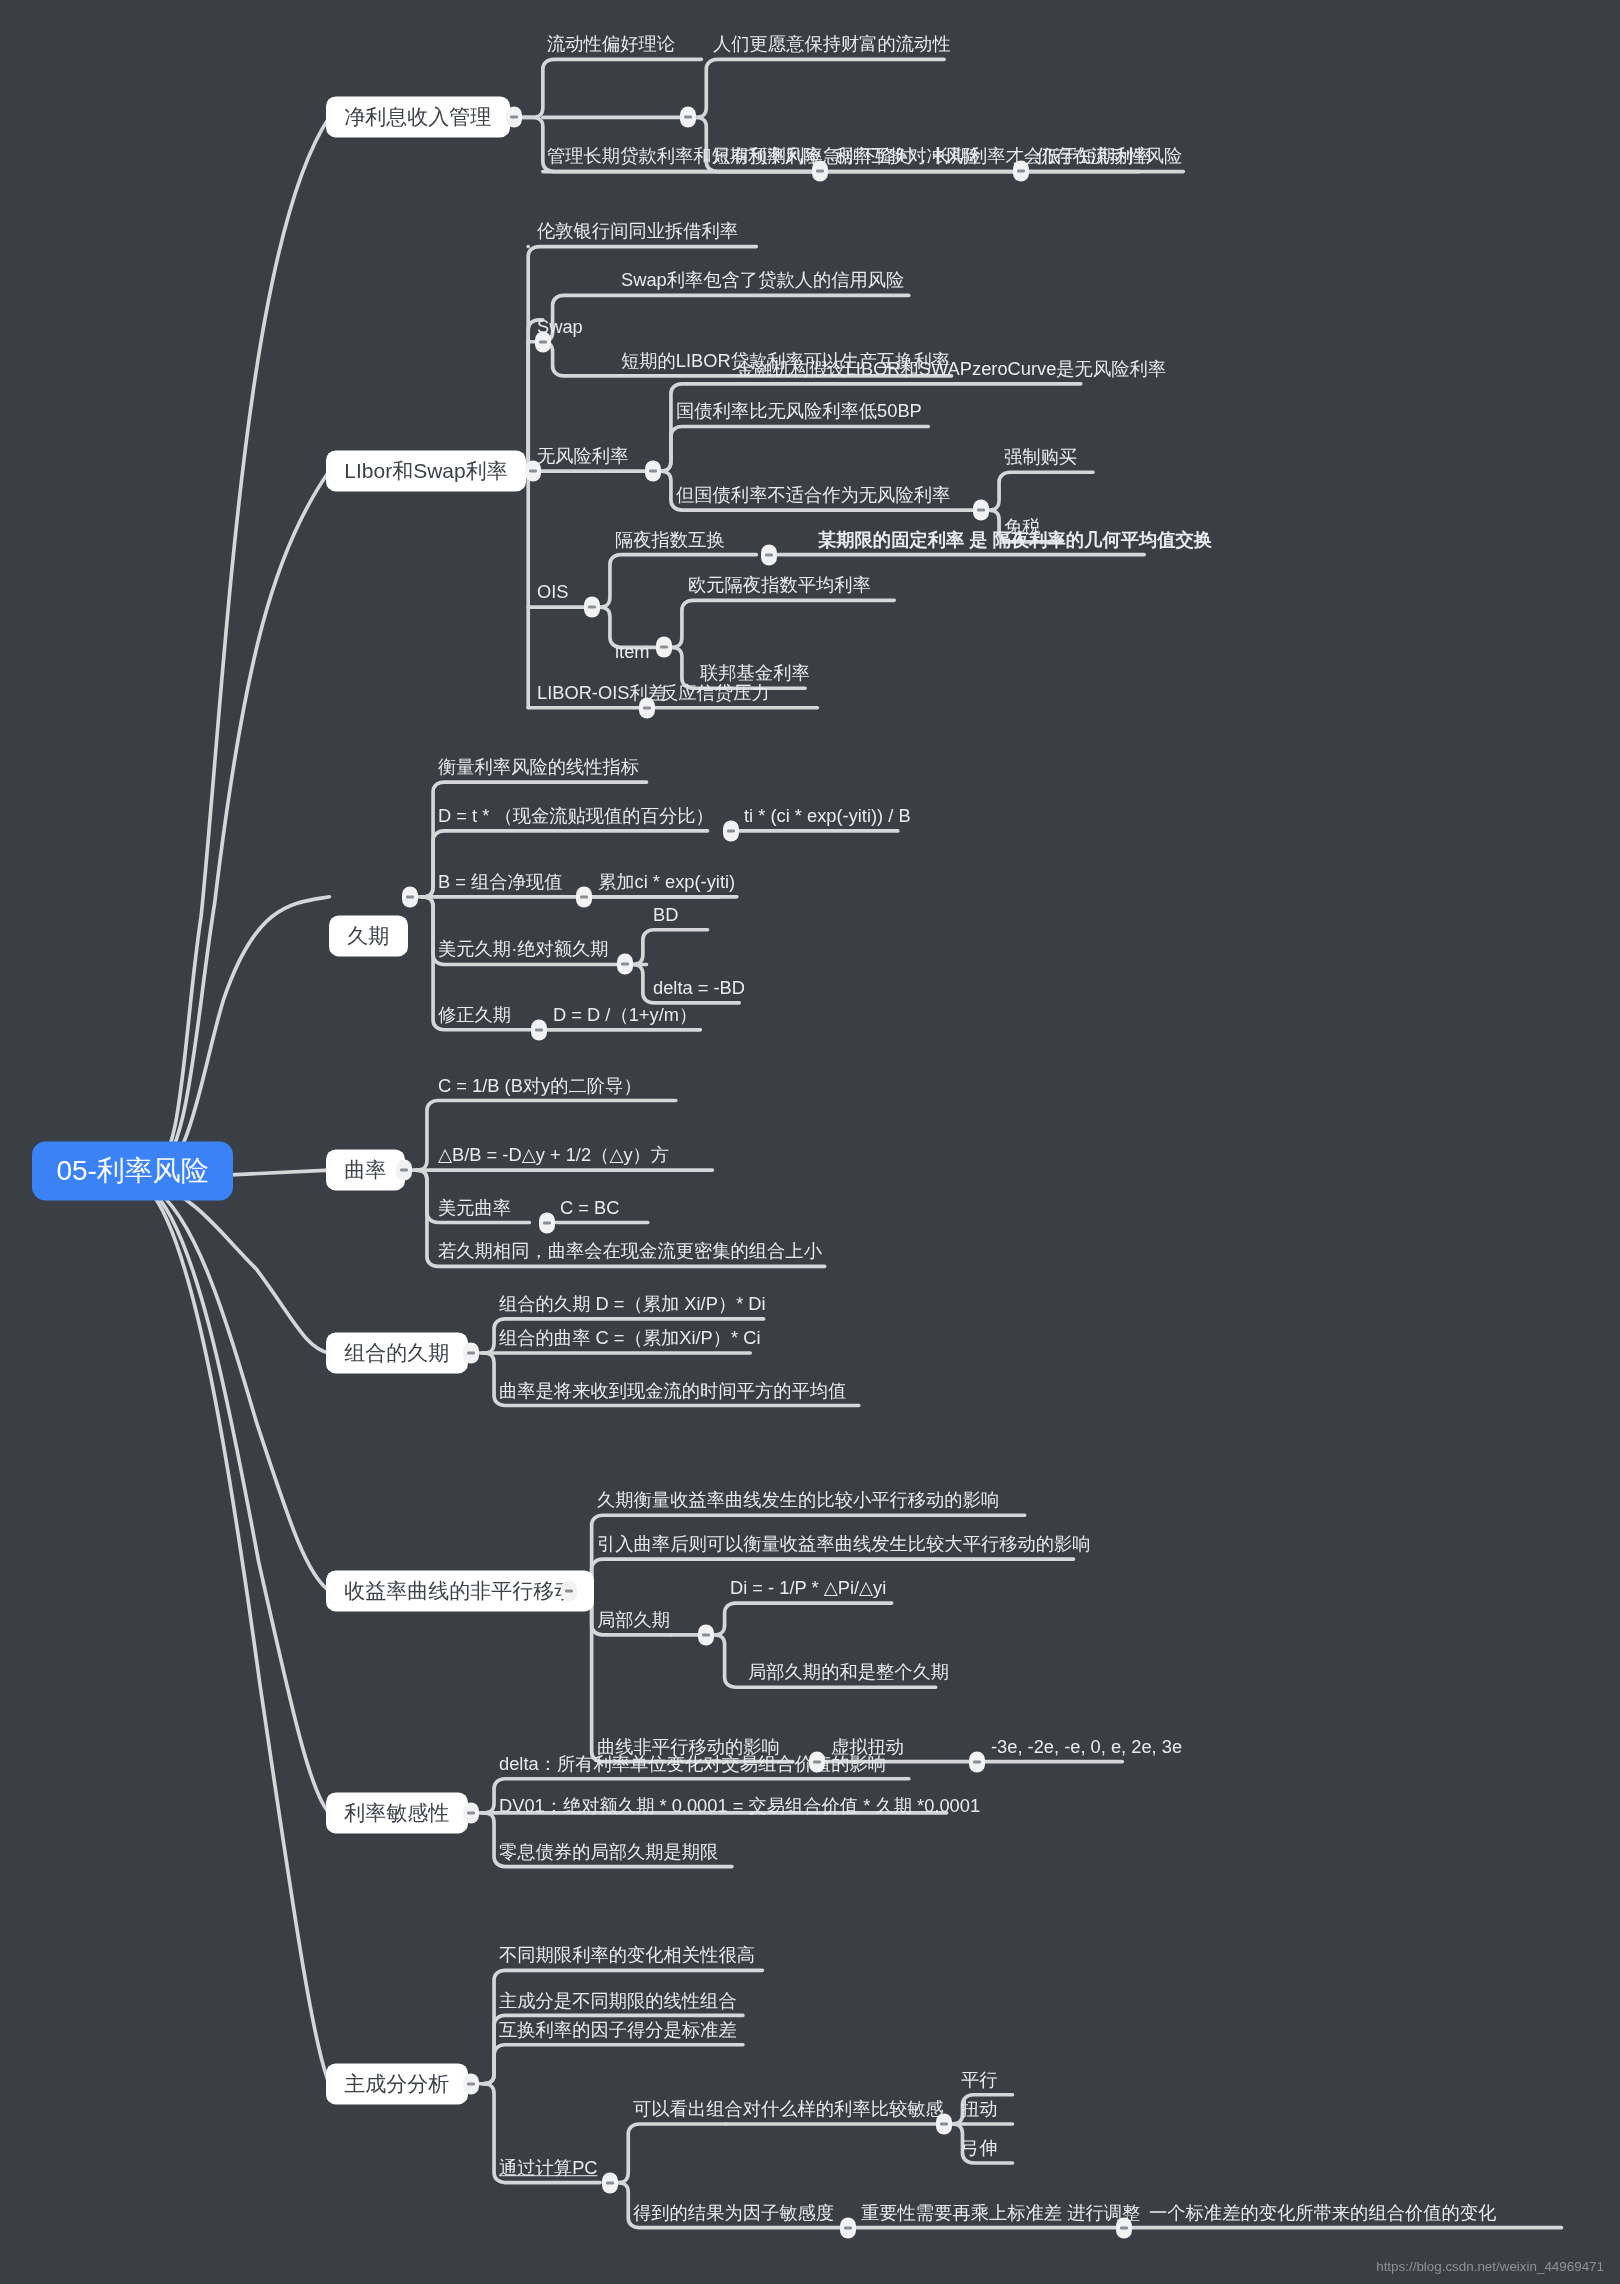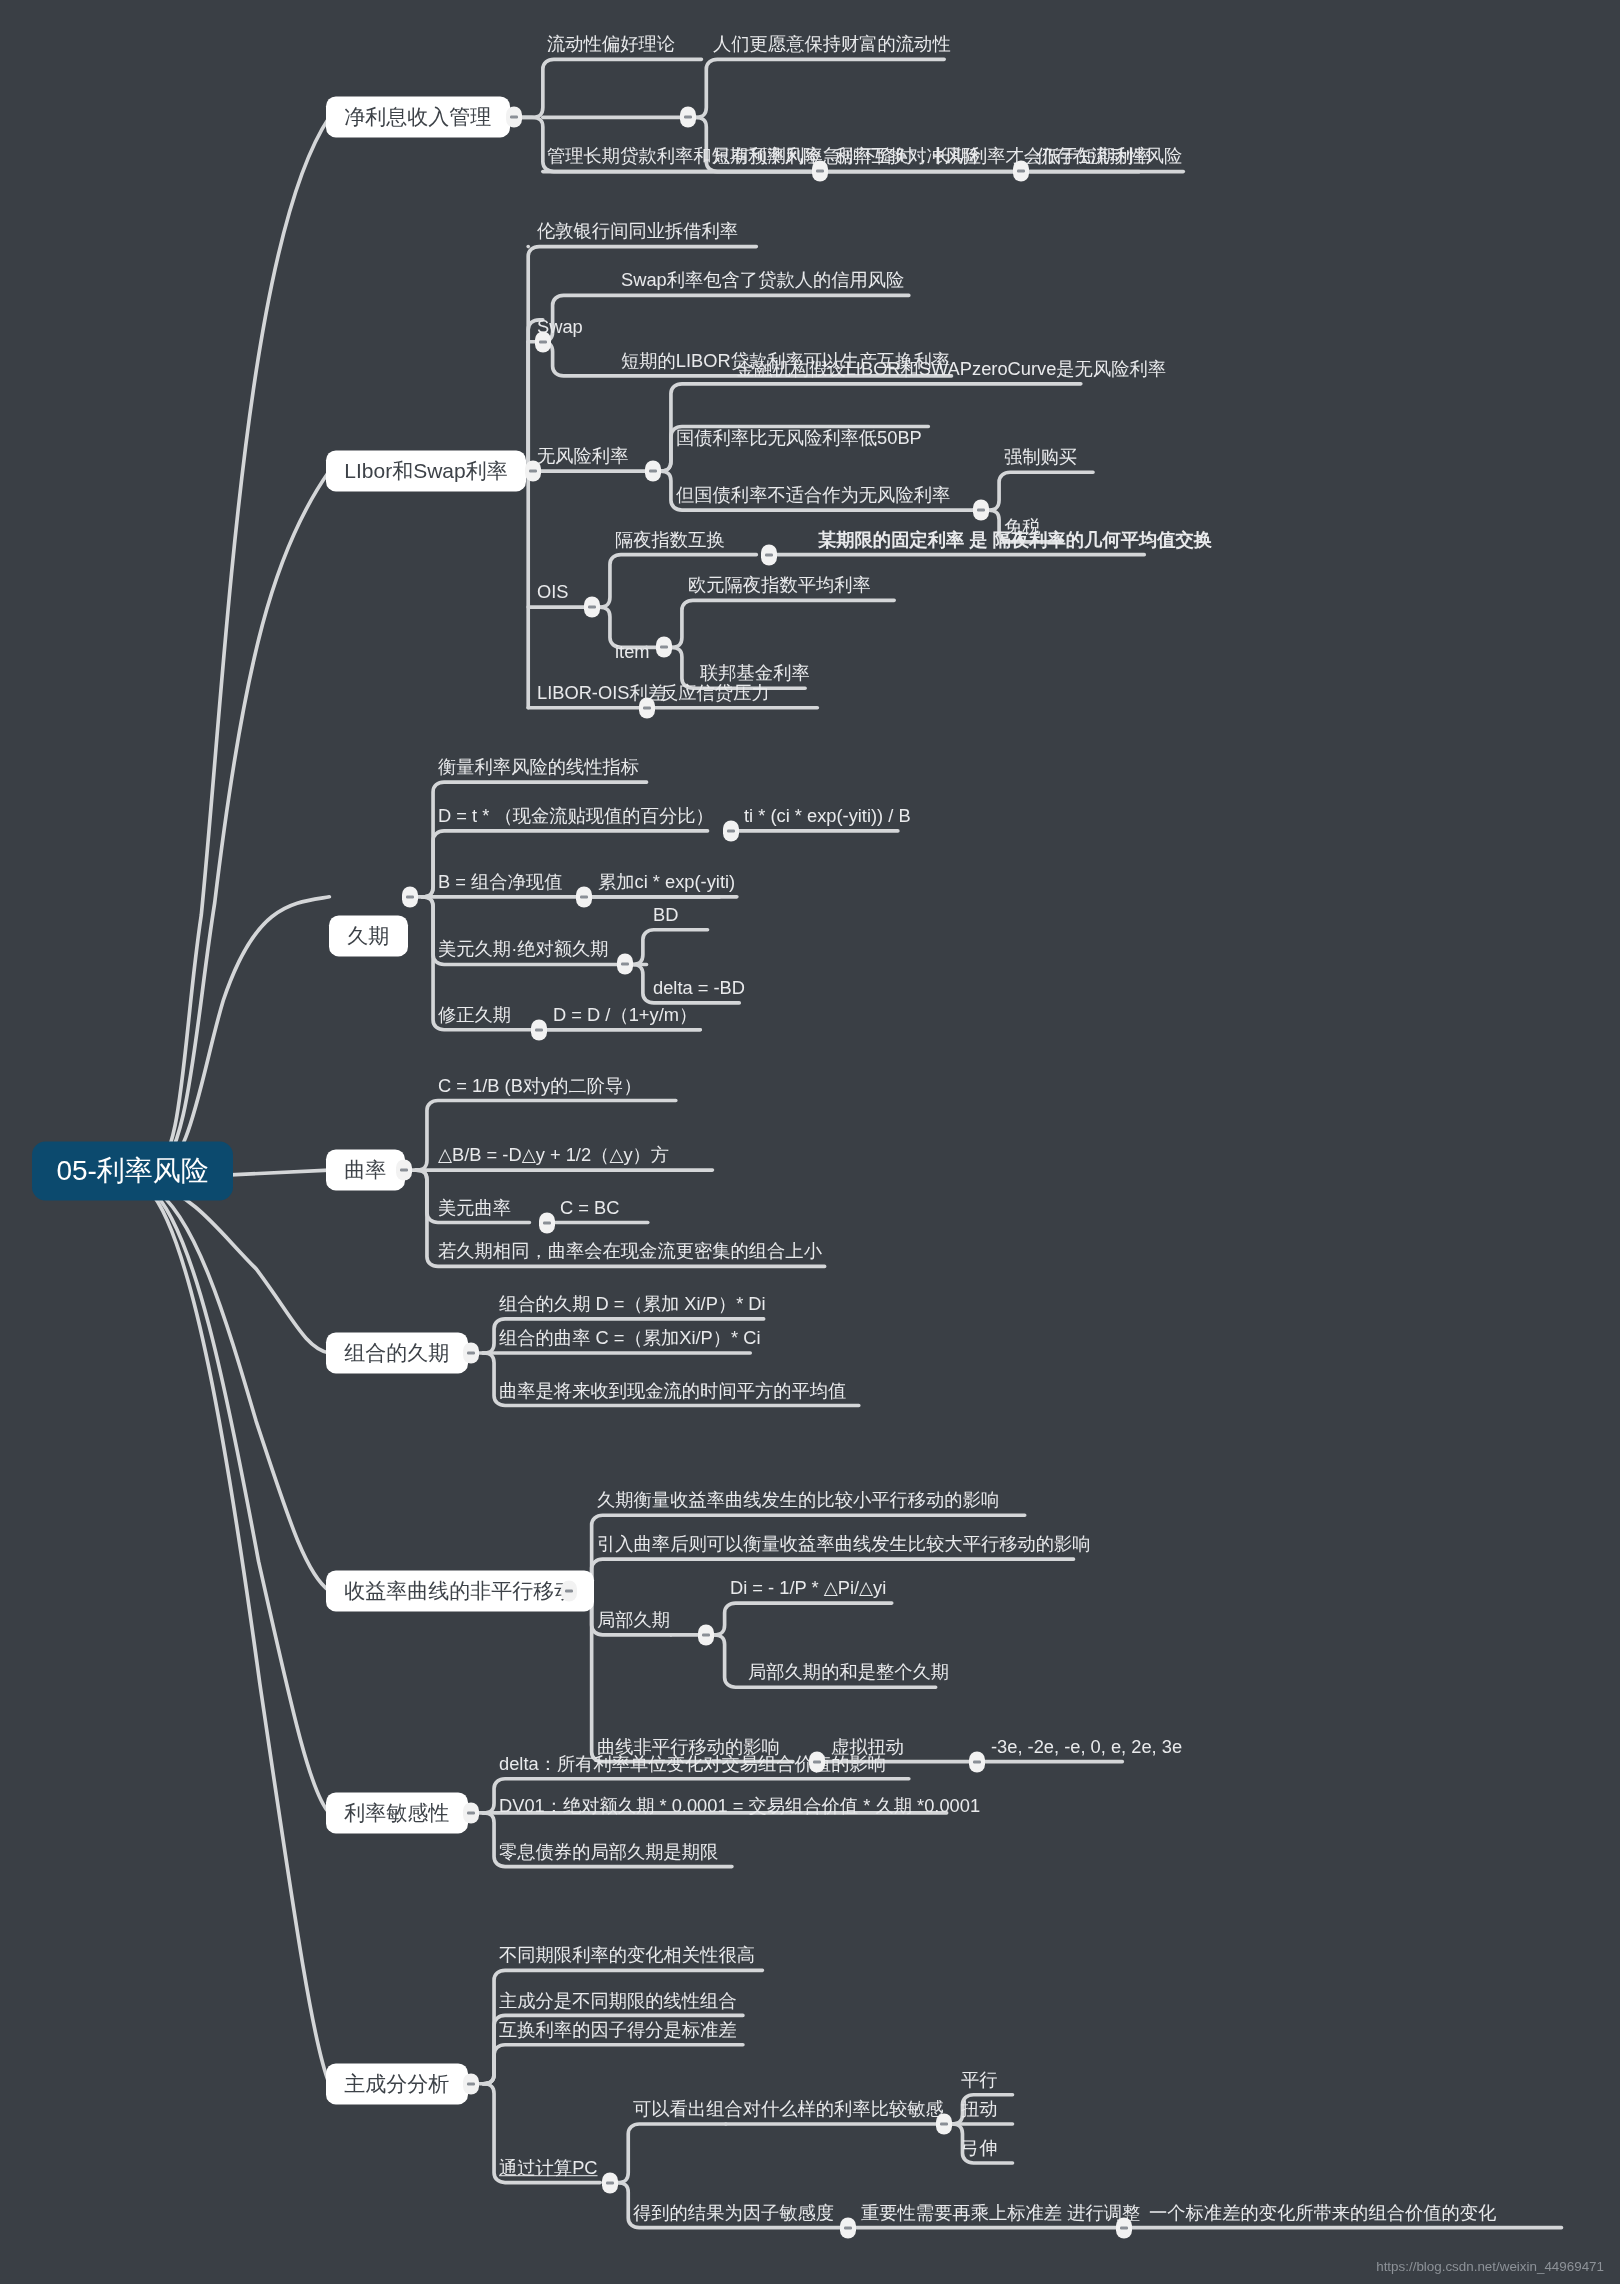--- a/index.html
+++ b/index.html
@@ -28,21 +28,21 @@
     color: #3d4248;
     border-radius: 9.8px;
     padding: 8.5px 18.3px;
     font-size: 21px;
     line-height: 1.15;
     white-space: nowrap;
     transform: translateY(-50%);
     z-index: 5;
   }
   .node.root {
-    background: #0c4a6e;
+    background: #3b82f6;
     color: #ffffff;
     font-size: 28px;
     border-radius: 13.4px;
     padding: 13.4px 24.4px;
   }
   
   .leaf {
     position: absolute;
     color: #e9eaec;
     font-size: 18.3px;
@@ -228,21 +228,21 @@
   <div class="leaf" style="left:547px; top:171px;">管理长期贷款利率和短期利率风险</div>
   <div class="leaf" style="left:835px; top:171px;">利率互换对冲风险</div>
   <div class="leaf" style="left:1036px; top:171px;">仍存在流动性风险</div>
 
   <div class="leaf" style="left:537px; top:246px;">伦敦银行间同业拆借利率</div>
   <div class="leaf" style="left:537px; top:342px;">Swap</div>
   <div class="leaf" style="left:621px; top:295px;">Swap利率包含了贷款人的信用风险</div>
   <div class="leaf" style="left:621px; top:376px;">短期的LIBOR贷款利率可以生产互换利率</div>
   <div class="leaf" style="left:537px; top:471px;">无风险利率</div>
   <div class="leaf" style="left:700px; top:384px;margin-left:36px;">金融机构假设LIBOR和SWAPzeroCurve是无风险利率</div>
-  <div class="leaf" style="left:676px; top:426px;margin-top:27px;">国债利率比无风险利率低50BP</div>
+  <div class="leaf" style="left:676px; top:426px;">国债利率比无风险利率低50BP</div>
   <div class="leaf" style="left:676px; top:510px;">但国债利率不适合作为无风险利率</div>
   <div class="leaf" style="left:1004px; top:472px;">强制购买</div>
   <div class="leaf" style="left:1004px; top:542px;">免税</div>
   <div class="leaf" style="left:537px; top:607px;">OIS</div>
   <div class="leaf" style="left:615px; top:555px;">隔夜指数互换</div>
   <div class="leaf" style="left:818px; top:555px;font-weight:bold;">某期限的固定利率 是 隔夜利率的几何平均值交换</div>
   <div class="leaf" style="left:615px; top:667px;">item</div>
   <div class="leaf" style="left:688px; top:600px;">欧元隔夜指数平均利率</div>
   <div class="leaf" style="left:688px; top:688px;margin-left:12px;">联邦基金利率</div>
   <div class="leaf" style="left:537px; top:708px;">LIBOR-OIS利差</div>

